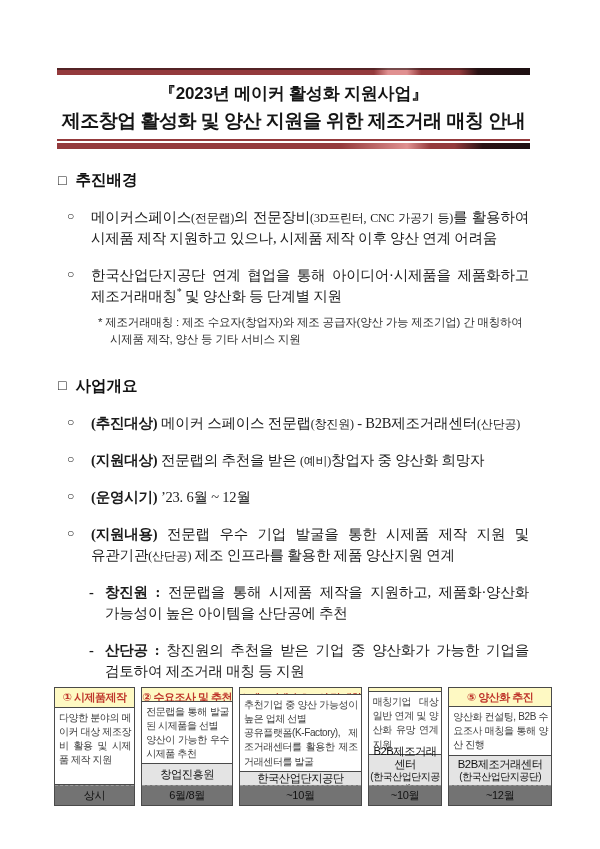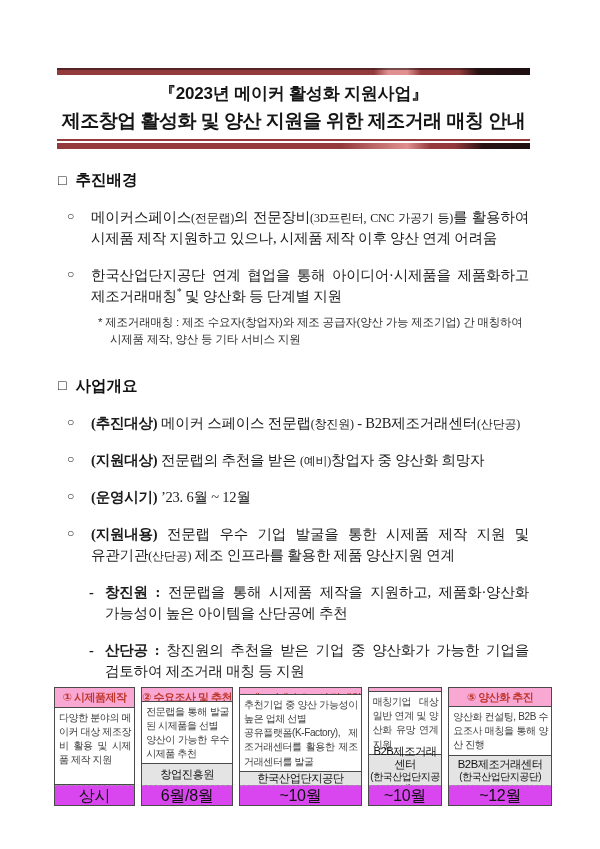--- a/index.html
+++ b/index.html
@@ -81,43 +81,43 @@
   }
   .col {
     border:1.6px solid #4a4a4a;
     background:#fff;
     display:flex; flex-direction:column;
     height:119px;
   }
   .col.c1 { width:86px; } .col.c2 { width:97px;justify-content:space-between; } .col.c3 { width:127px; }
   .col.c4 { width:79px; } .col.c5 { width:110px; }
   .cell-h {
-    background:#f9a8d4; color:#bf362c; font-weight:bold;
+    background:#fef9c3; color:#bf362c; font-weight:bold;
     font-size:11px; text-align:center; line-height:19px; height:20px;
     border-bottom:1.4px solid #4a4a4a; white-space:nowrap; overflow:hidden;
     letter-spacing:-0.5px;
   }
   .col.c3 .cell-h { font-size:10.3px; letter-spacing:-0.8px; }
   .cell-b {
     flex:1; padding:3px 3px 2px 4px;
     font-size:10px; line-height:1.42; color:#3c3c3c;
     white-space:pre-line; letter-spacing:-0.4px;
     border-bottom:1.2px solid #4a4a4a; text-align:justify;
   }
   .cell-org {
     background:#e4e4e4; height:30px;
     display:flex; flex-direction:column; align-items:center; justify-content:center;
     font-size:11.3px; color:#111; line-height:1.15; letter-spacing:-0.5px;
     text-align:center;
   }
   .cell-org .sub { font-size:10px; }
   .cell-t {
-    background:#d946ef; height:20px;
+    background:#737373; height:20px;
     border-top:1px dashed #9a9a9a;
-    text-align:center; font-size:16px; line-height:19px; color:#111;
+    text-align:center; font-size:11px; line-height:19px; color:#111;
     letter-spacing:-0.3px;
   }
 </style>
 </head>
 <body>
 
 <div class="page">
 
   <div class="title-block">
     <div class="bar"></div>

